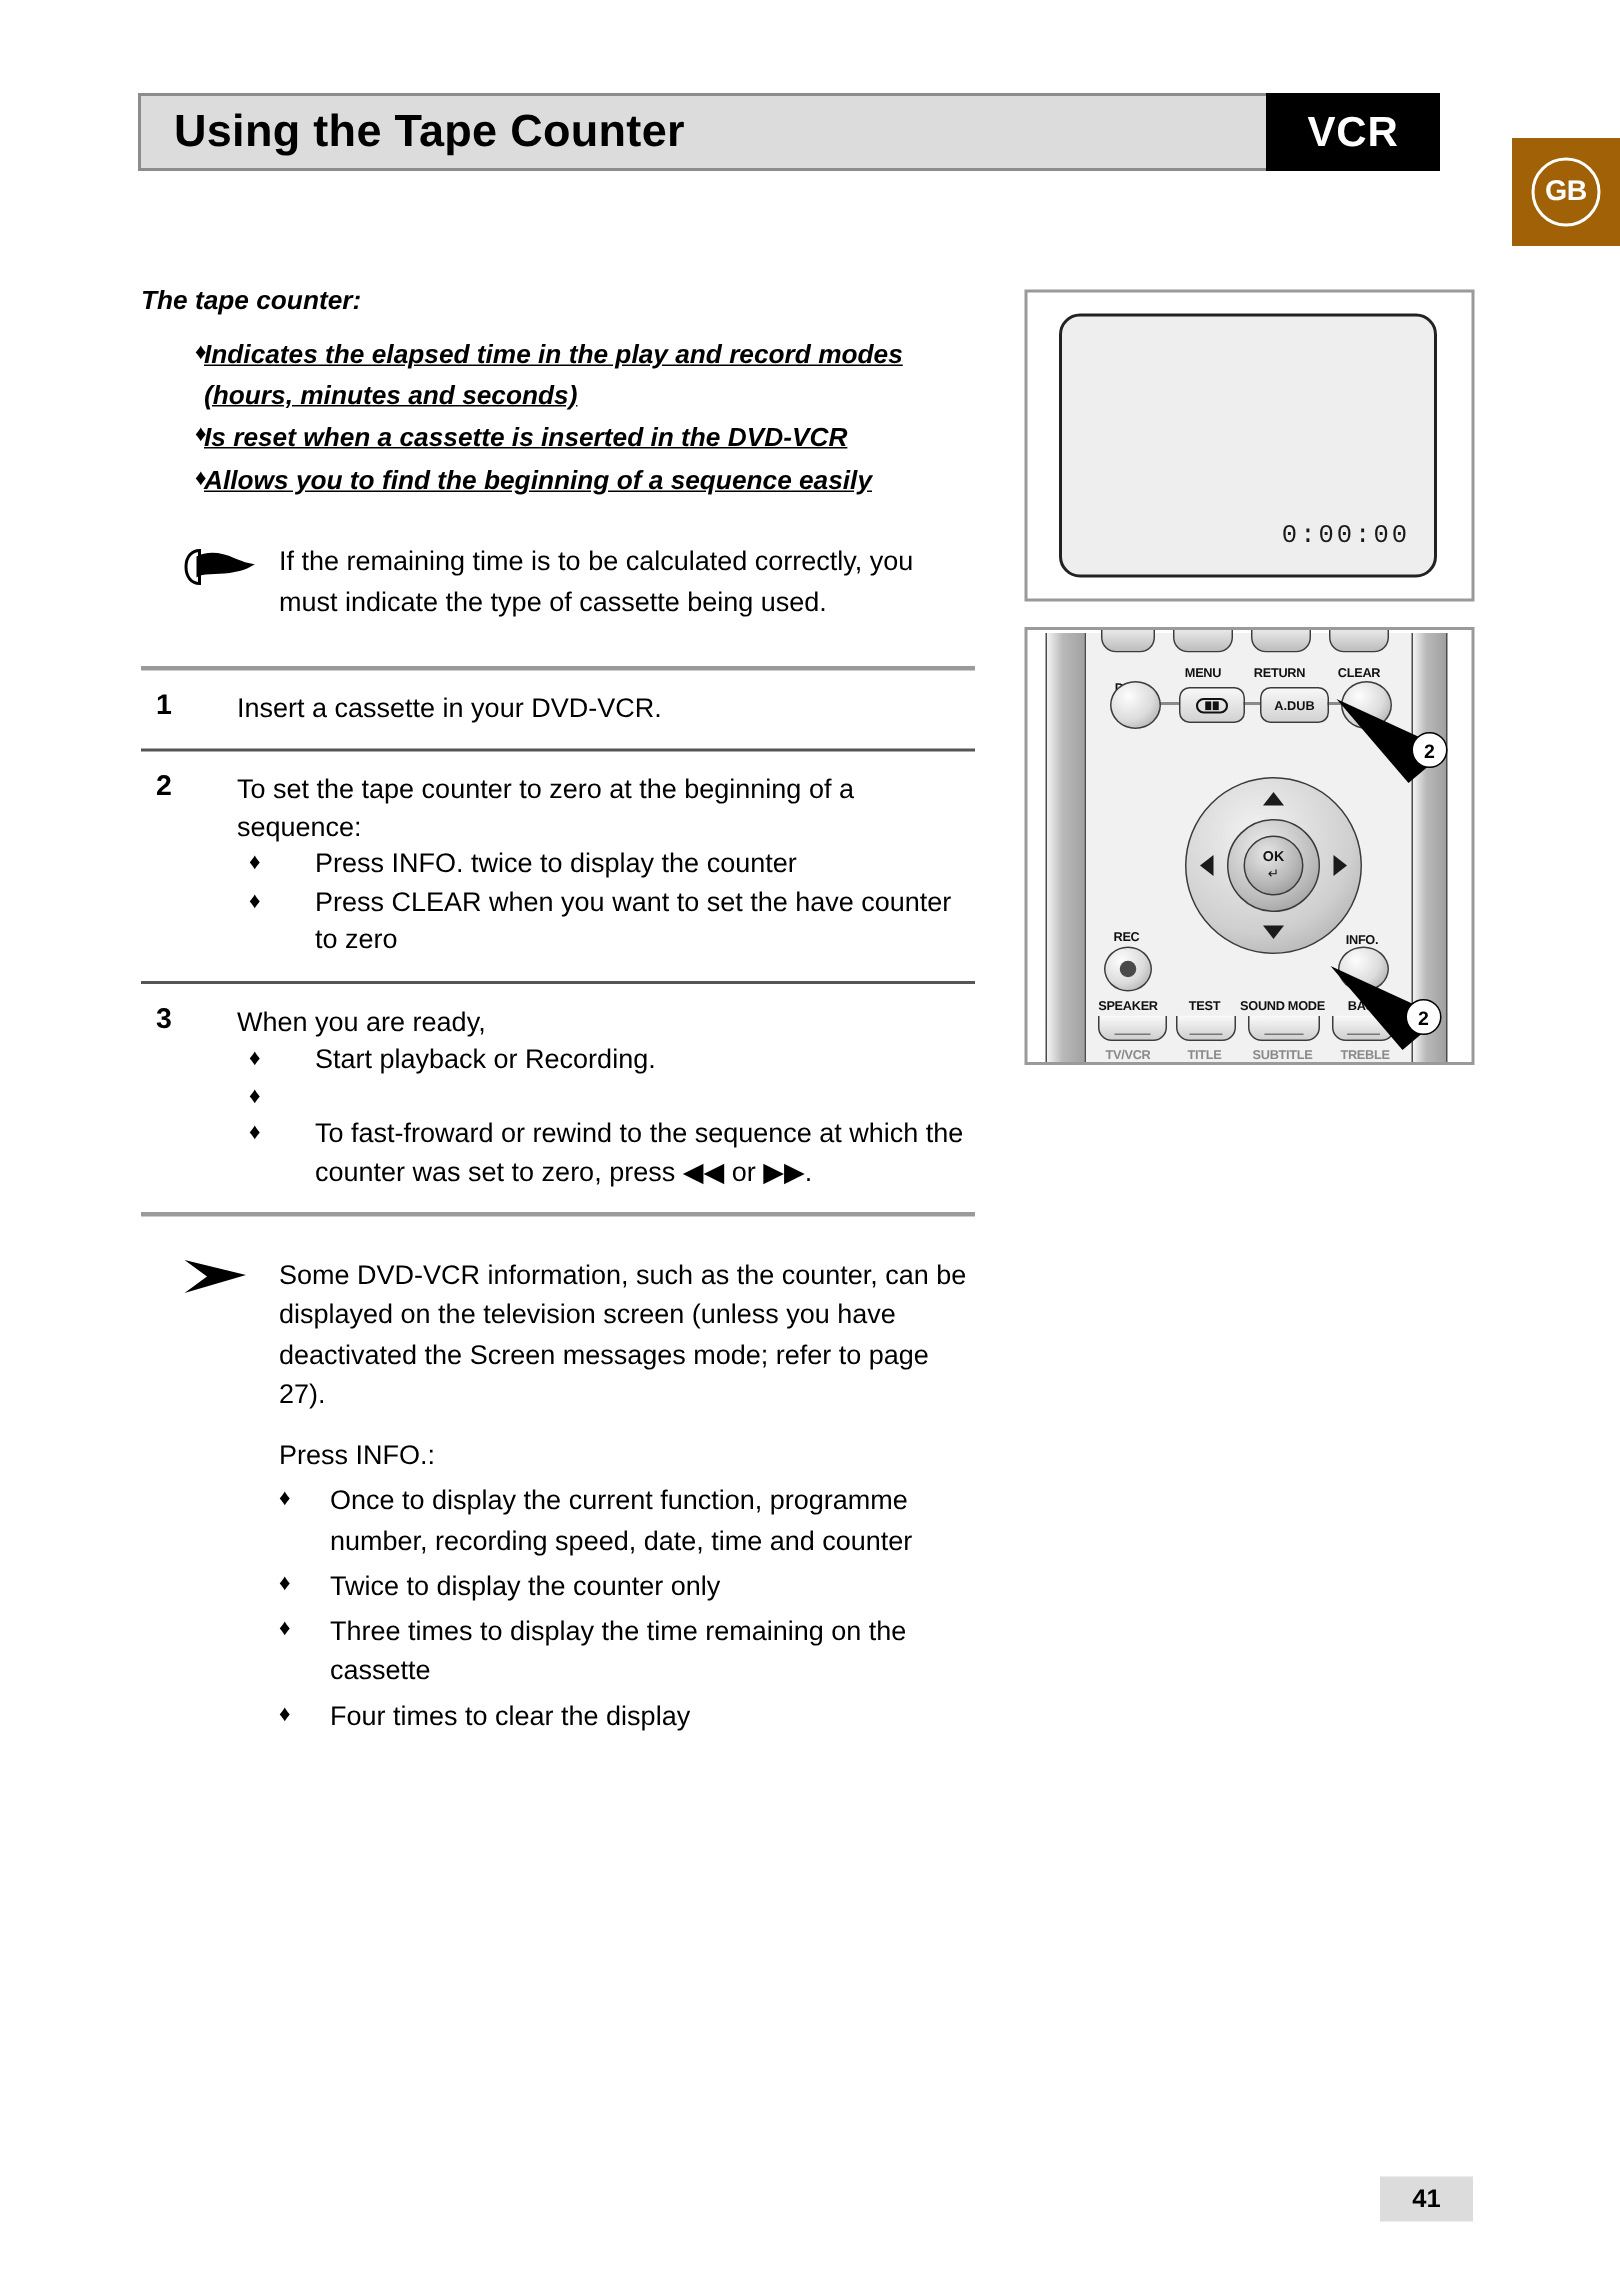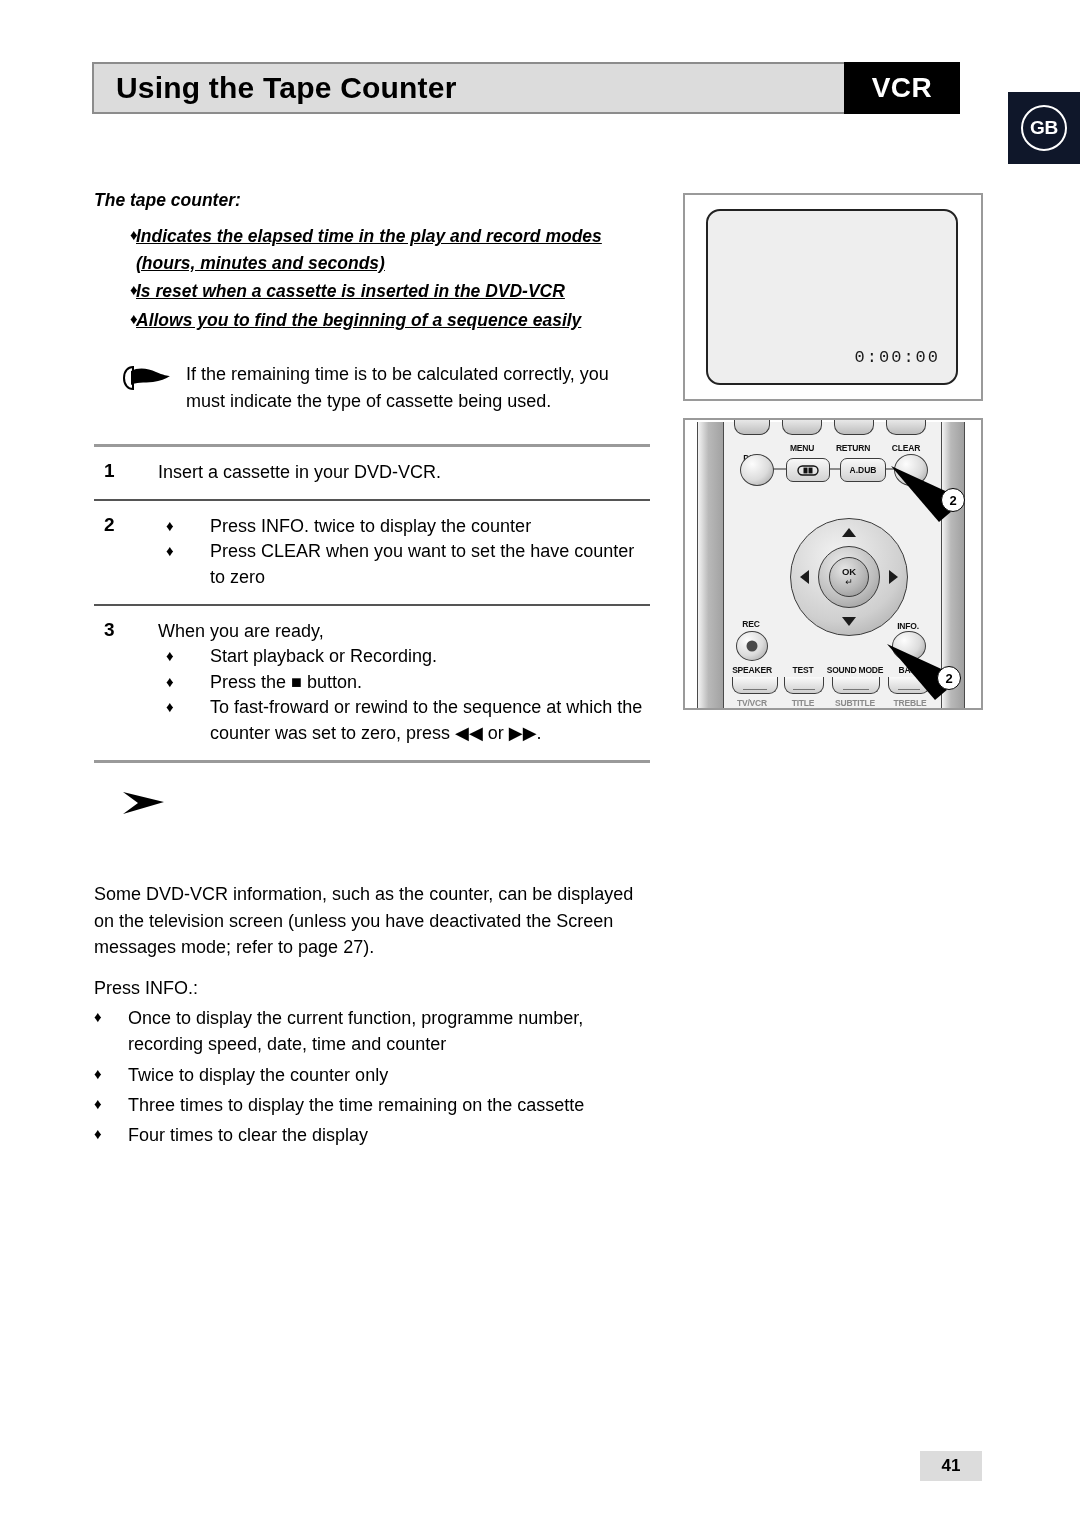--- a/index.html
+++ b/index.html
@@ -50,21 +50,21 @@
     color: #fff;
     font-size: 28px;
     font-weight: bold;
     letter-spacing: 0.5px;
   }
 
   #gb-badge {
     position: absolute;
     left: 1008px; top: 92px;
     width: 72px; height: 72px;
-    background: #0f172a;
+    background: #a16207;
     display: flex;
     align-items: center;
     justify-content: center;
   }
   #gb-circle {
     width: 42px; height: 42px;
     border: 2.5px solid #fff;
     border-radius: 50%;
     display: flex;
     align-items: center;
@@ -163,21 +163,20 @@
     box-sizing: border-box;
     font-size: 15px;
     line-height: 1.58;
   }
   .sub-item .txt { flex: 1 1 auto; }
 
   
   #arrow-note {
     display: flex;
     margin-top: 26px;
-    flex-direction: column;
   }
   #arrow-icon {
     width: 92px; flex: 0 0 92px;
     padding-left: 28px;
     box-sizing: border-box;
     padding-top: 2px;
   }
   #arrow-note .note-body { flex: 1 1 auto; }
   #arrow-note .para {
     font-size: 18px;
@@ -471,20 +470,21 @@
     <div class="body">
       <div class="lead">Insert a cassette in your DVD-VCR.</div>
     </div>
   </div>
 
   <div class="rule thin"></div>
 
   <div class="step">
     <div class="num">2</div>
     <div class="body">
+      <div class="lead">To set the tape counter to zero at the beginning of a sequence:</div>
       <div class="sublist">
         <div class="sub-item">
           <span class="dia">♦</span>
           <span class="txt">Press INFO. twice to display the counter</span>
         </div>
         <div class="sub-item">
           <span class="dia">♦</span>
           <span class="txt">Press CLEAR when you want to set the have counter to zero</span>
         </div>
       </div>
@@ -497,21 +497,20 @@
     <div class="num">3</div>
     <div class="body">
       <div class="lead">When you are ready,</div>
       <div class="sublist">
         <div class="sub-item">
           <span class="dia">♦</span>
           <span class="txt">Start playback or Recording.</span>
         </div>
         <div class="sub-item">
           <span class="dia">♦</span>
-          <span class="txt">Press the ■ button.</span>
         </div>
         <div class="sub-item">
           <span class="dia">♦</span>
           <span class="txt">To fast-froward or rewind to the sequence at which the counter was set to zero, press ◀◀ or ▶▶.</span>
         </div>
       </div>
     </div>
   </div>
 
   <div class="rule"></div>

